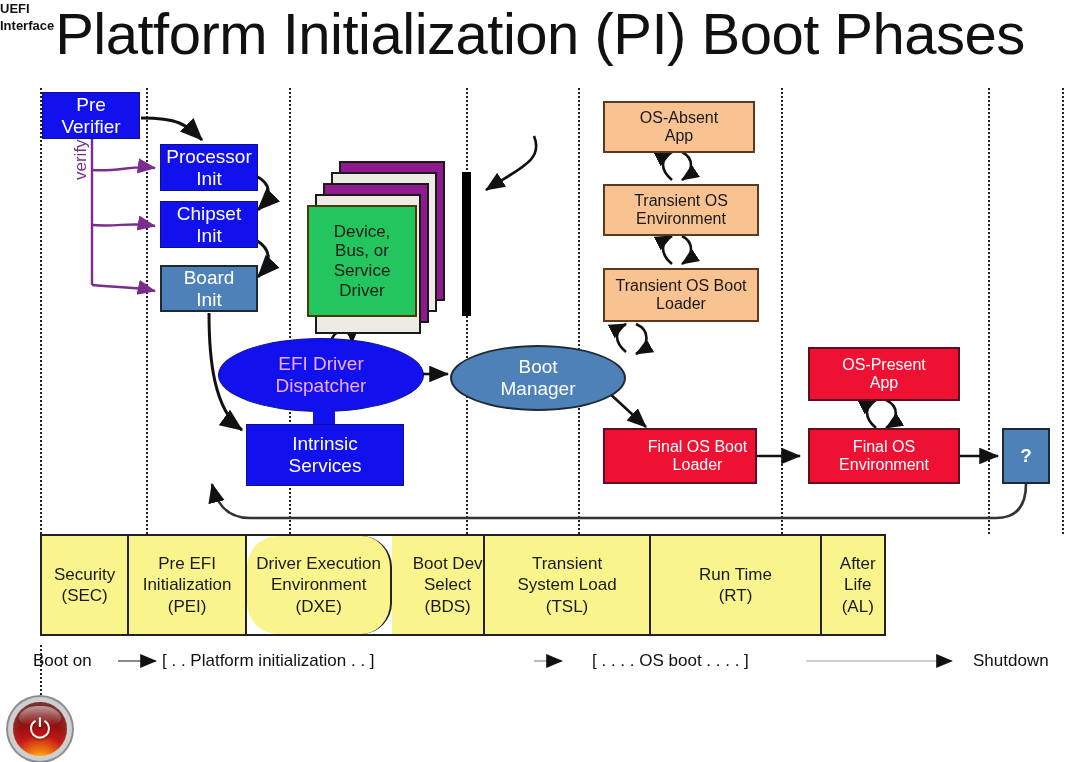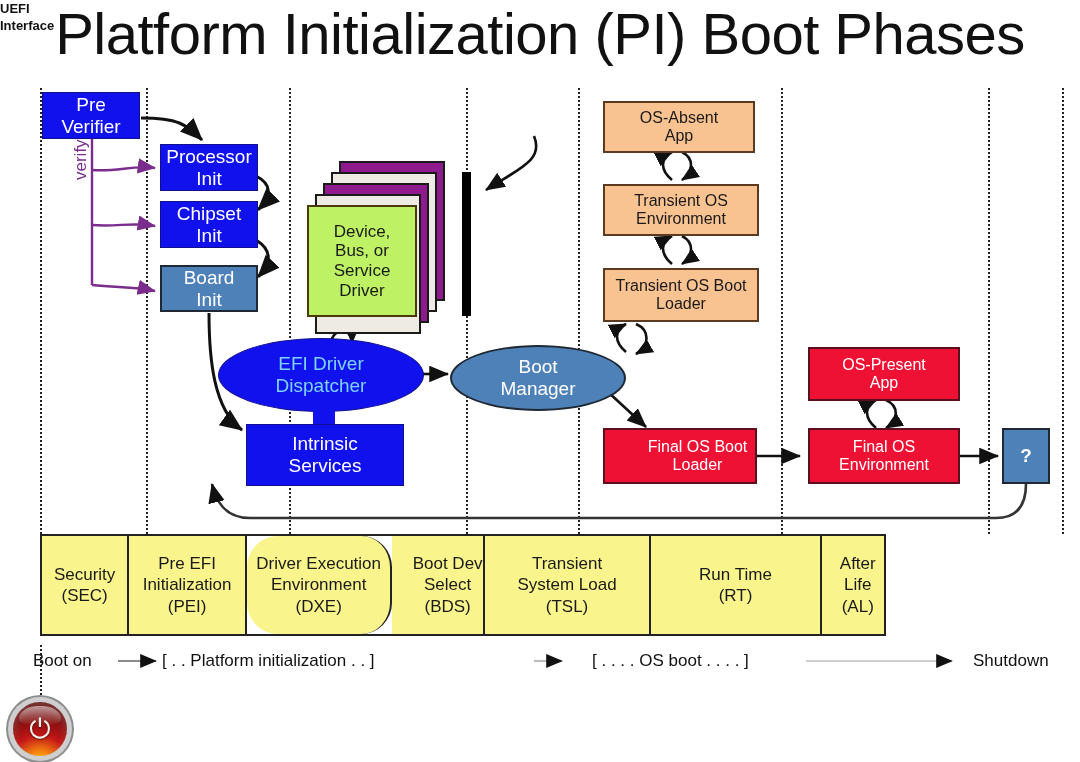--- a/index.html
+++ b/index.html
@@ -15,25 +15,25 @@
             pointer-events:none;}
 
   .box{position:absolute;box-sizing:border-box;display:flex;
        align-items:center;justify-content:center;text-align:center;
        line-height:1.15;}
 
   .blue{background:#1111EE;border:1px solid #10108c;color:#ffffff;}
   .steel{background:#4D81B8;border:2px solid #1f2933;color:#ffffff;}
   .peach{background:#F8C291;border:2px solid #5B3A20;color:#1a1a1a;}
   .red{background:#EE1133;border:2px solid #5B1020;color:#ffffff;}
-  .yellowcard{background:#bef264;border:2px solid #4a3a08;color:#1a1a1a;}
+  .yellowcard{background:#22c55e;border:2px solid #4a3a08;color:#1a1a1a;}
 
   .ell{position:absolute;display:flex;align-items:center;justify-content:center;
        text-align:center;border-radius:50%;line-height:1.15;}
-  .ell-blue{background:#1111EE;color:#7dd3fc;border:1px solid #10108c;}
+  .ell-blue{background:#1111EE;color:#f0abfc;border:1px solid #10108c;}
   .ell-steel{background:#4D81B8;color:#fff;border:2px solid #1f2933;}
 
   .card-shadow{position:absolute;box-sizing:border-box;border:2px solid #1a1a1a;}
   .card-purple{background:#8E1A8E;}
   .card-white{background:#EDEBE4;}
 
   .uefibar{position:absolute;background:#000;}
   .uefilabel{position:absolute;font-weight:bold;font-size:13px;line-height:17px;
              color:#111;}
 

